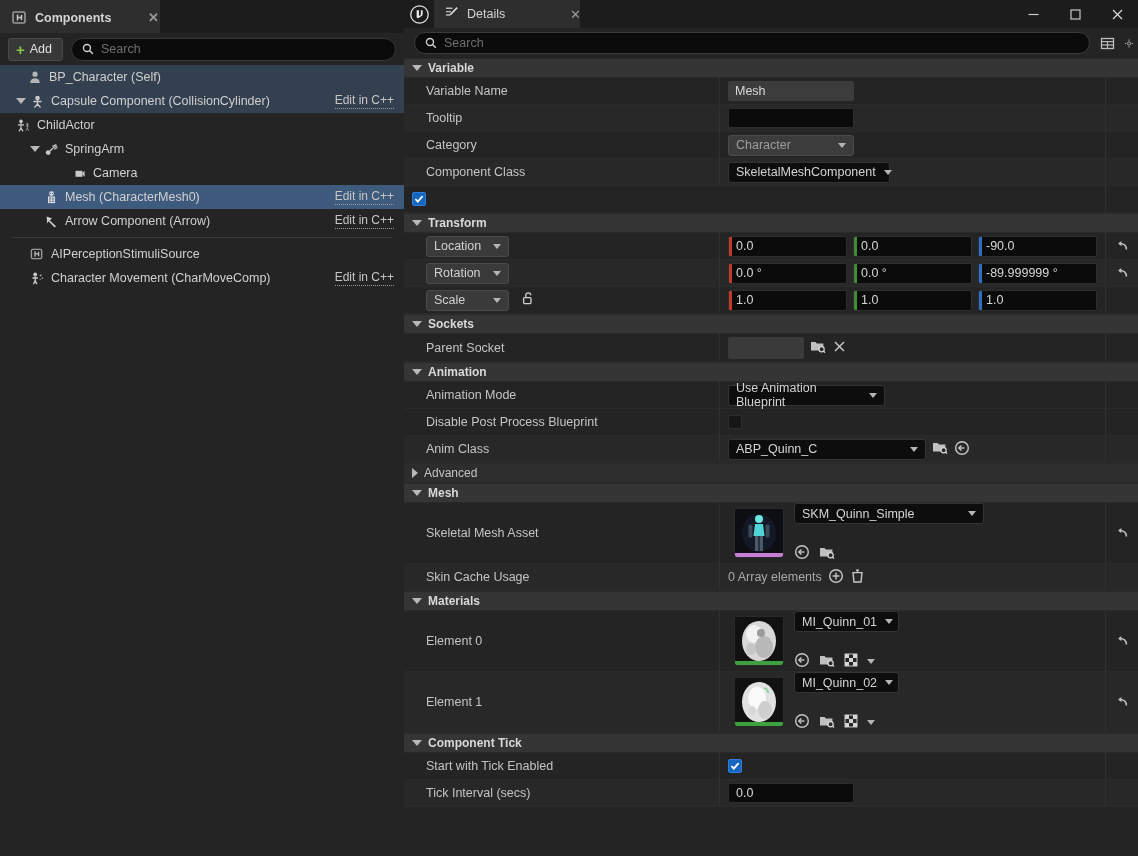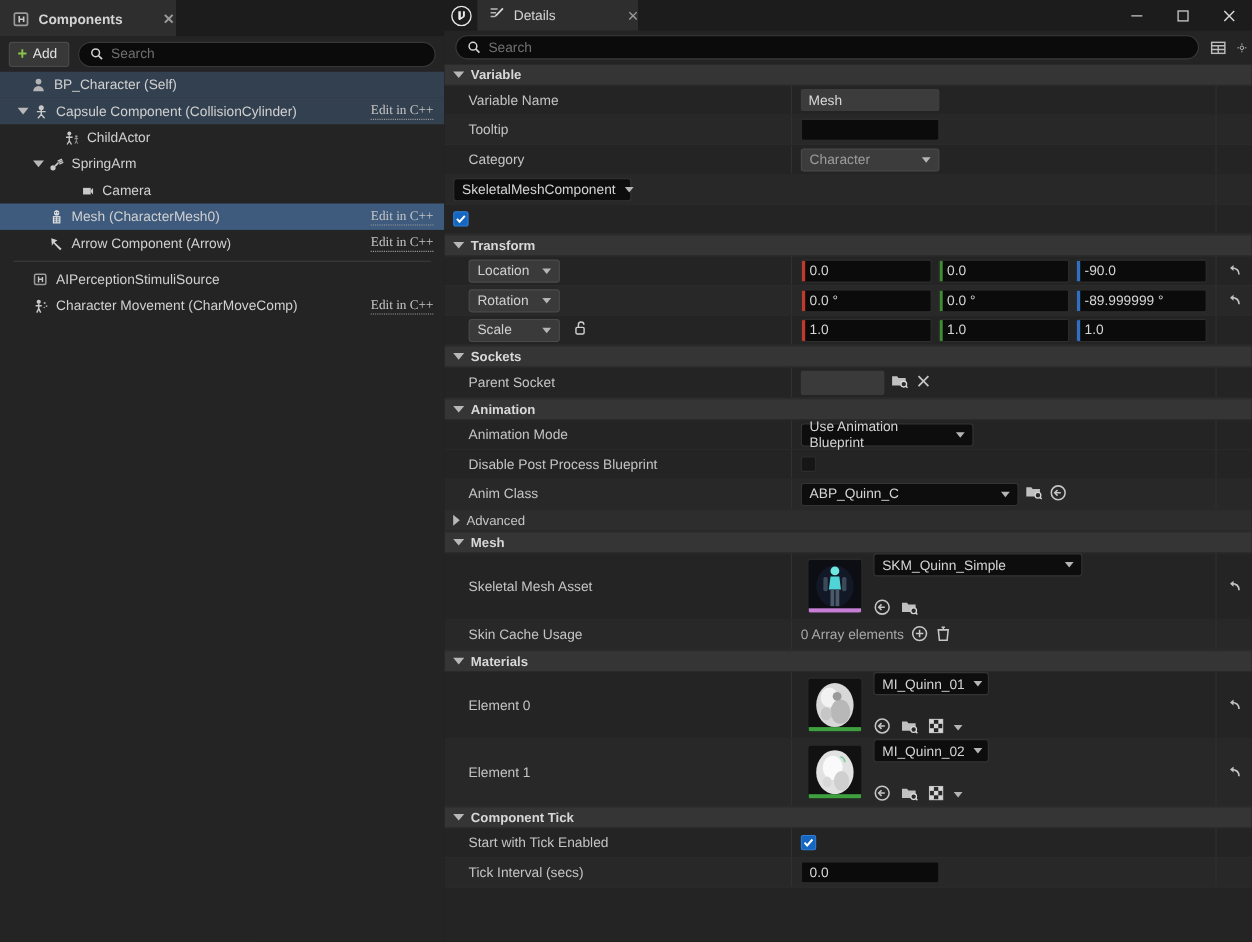--- a/index.html
+++ b/index.html
@@ -81,21 +81,21 @@
   .trow .ticon {
     width: 18px; flex-shrink: 0; display: flex;
     align-items: center; justify-content: center;
   }
   .trow .tlabel {
     font-size: 12.5px; color: #d0d0d0; white-space: nowrap;
     margin-left: 5px;
   }
   .edit-cpp {
     margin-left: auto; font-size: 12px; color: #c6c6c6;
-    border-bottom: 1px dotted #9b9b9b; line-height: 1.25; font-family: Liberation Serif, serif;
+    border-bottom: 1px dotted #9b9b9b; line-height: 1.25;
   }
   .tdiv { height: 1px; background: #3b3b3b; margin: 4px 12px; }
 
   
   .right-panel {
     width: 734px; height: 856px; background: #242424;
     display: flex; flex-direction: column; position: relative;
   }
   .win-top {
     height: 28px; background: #1c1c1c;
@@ -265,21 +265,21 @@
         <span class="ticon">
           <svg width="15" height="15" viewBox="0 0 15 15">
               <circle cx="7.5" cy="4" r="2.3" fill="#c9c9c9"></circle>
               <path d="M7.5 6 L7.5 10 M3.5 7.5 L11.5 7.5 M7.5 10 L4.5 13.5 M7.5 10 L10.5 13.5" stroke="#c9c9c9" stroke-width="1.3" fill="none"></path>
             </svg>
         </span>
         <span class="tlabel">Capsule Component (CollisionCylinder)</span>
         <span class="edit-cpp">Edit in C++</span>
       </div>
 
-      <div class="trow" style="padding-left:42px">
+      <div class="trow" style="">
         <span class="twist"></span>
         <span class="ticon">
           <svg width="15" height="15" viewBox="0 0 15 15">
               <circle cx="5" cy="3.4" r="1.8" fill="#c9c9c9"></circle>
               <path d="M5 5.2 L5 10 M2 6.8 L8 6.8 M5 10 L3 13.4 M5 10 L7 13.4" stroke="#c9c9c9" stroke-width="1.2" fill="none"></path>
               <circle cx="11.4" cy="6" r="1.1" fill="#9a9a9a"></circle>
               <path d="M11.4 7.2 L11.4 10 M9.7 8 L13 8 M11.4 10 L10.2 12.6 M11.4 10 L12.6 12.6" stroke="#9a9a9a" stroke-width="0.9" fill="none"></path>
             </svg>
         </span>
         <span class="tlabel">ChildActor</span>
@@ -458,20 +458,21 @@
         <div class="pval">
           <div class="combo gray" style="width:126px">
             <span>Character</span>
             <span class="chev"></span>
           </div>
         </div>
         <div class="reset-cell blank"></div>
       </div>
 
       <div class="prow alt">
+        <div class="pname">Component Class</div>
         <div class="pval">
           <div class="combo" style="width:162px">
             <span>SkeletalMeshComponent</span>
             <span class="chev"></span>
           </div>
         </div>
         <div class="reset-cell blank"></div>
       </div>
 
       <div class="prow">

